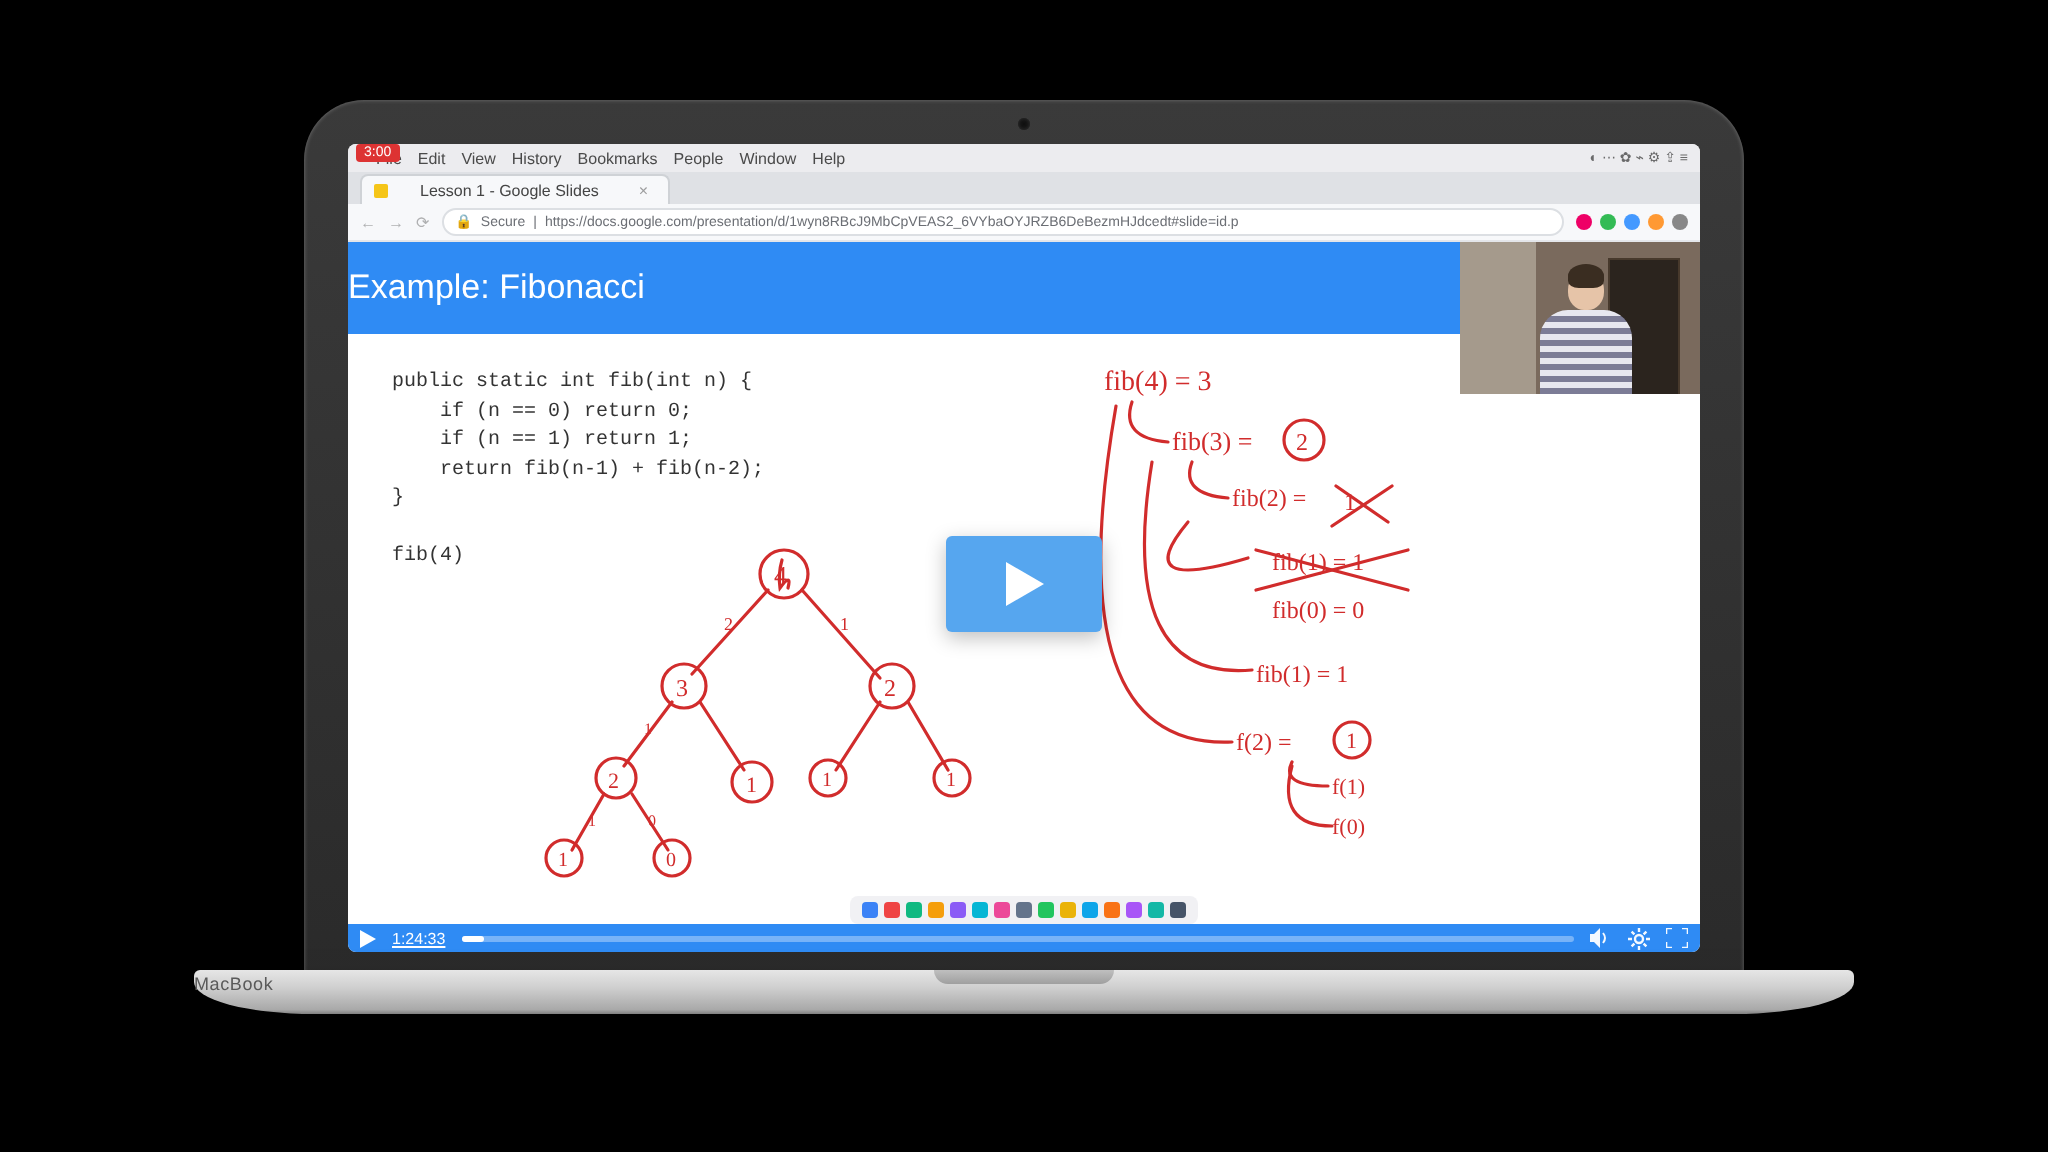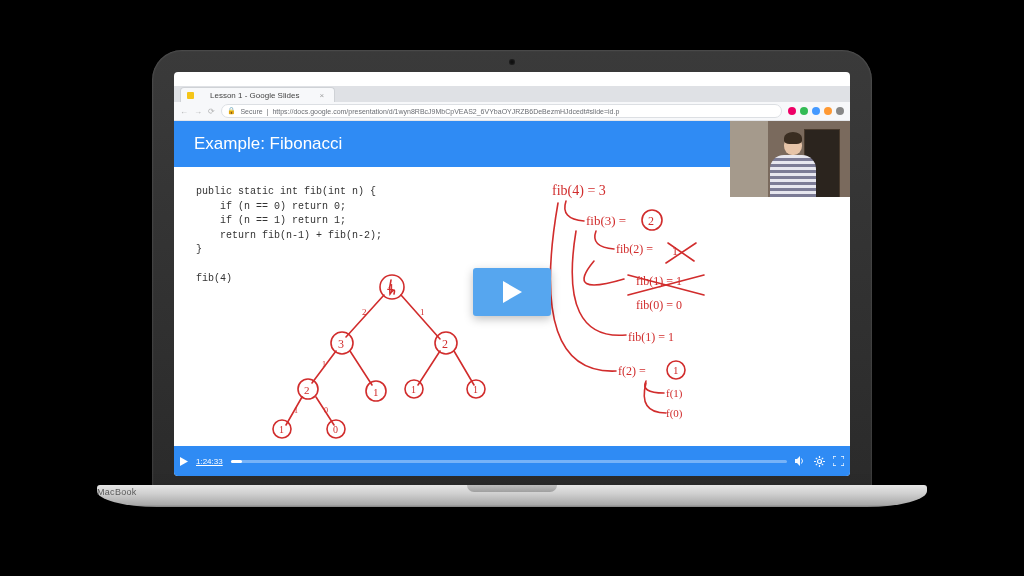--- a/index.html
+++ b/index.html
@@ -120,21 +120,20 @@
   .ext-icons span{width:8px;height:8px;border-radius:50%;}
 
   .page {
     flex:1; position:relative; background:#fff; overflow:hidden;
   }
 
   
   .slide-title-bar {
     height:46px; background:#2f8bf4;
     display:flex; align-items:center;
-    padding-left:20px;
     color:#fff; font-size:17px; font-weight:300;
   }
 
   .slide-body{
     position:absolute; top:46px; left:0; right:0; bottom:0;
     padding:18px 14px 10px 22px;
   }
   pre.code {
     margin:0;
     font-family: Liberation Mono, monospace;
@@ -174,21 +173,21 @@
     border-radius:4px; padding:2px 6px;
     display:flex; gap:3px; align-items:center;
     backdrop-filter: blur(2px);
   }
   .dock-inner i{
     width:8px;height:8px;border-radius:2px;display:block;
   }
 
   
   .player-bar{
-    position:absolute; left:0; right:0; bottom:0; height:30px;
+    position:absolute; left:0; right:0; bottom:0; height:14px;
     background:#2f8bf4; display:flex; align-items:center;
     color:#fff; font-size:8px; padding:0 6px; gap:8px;text-decoration:underline;
   }
   .player-bar .play-small svg{display:block;}
   .progress-track{flex:1;height:3px;background:rgba(255,255,255,0.35);border-radius:2px;position:relative;}
   .progress-fill{position:absolute;left:0;top:0;height:100%;width:2%;background:#fff;border-radius:2px;}
   .pb-icon{opacity:.95;display:flex;align-items:center;}
 
   .big-play{
     position:absolute; left:50%; top:50%;
@@ -204,20 +203,34 @@
 </head>
 <body>
 
 <div class="stage">
   <div class="laptop">
     <div class="lid">
       <div class="camera"></div>
 
       <div class="screen">
 
+        <div class="mac-menubar">
+          <span class="rec-badge">3:00</span>
+          <span class="apple"></span>
+          <span>File</span>
+          <span>Edit</span>
+          <span>View</span>
+          <span>History</span>
+          <span>Bookmarks</span>
+          <span>People</span>
+          <span>Window</span>
+          <span>Help</span>
+          <span class="spacer"></span>
+          <span class="mini">◐ ⋯ ✿ ⌁ ⚙ ⇪ ≡</span>
+        </div>
 
         <div class="browser">
           <div class="tab-strip">
             <div class="tab">
               <span class="favicon"></span>
               <span>Lesson 1 - Google Slides</span>
               <span class="x">×</span>
             </div>
           </div>
           <div class="addr">

